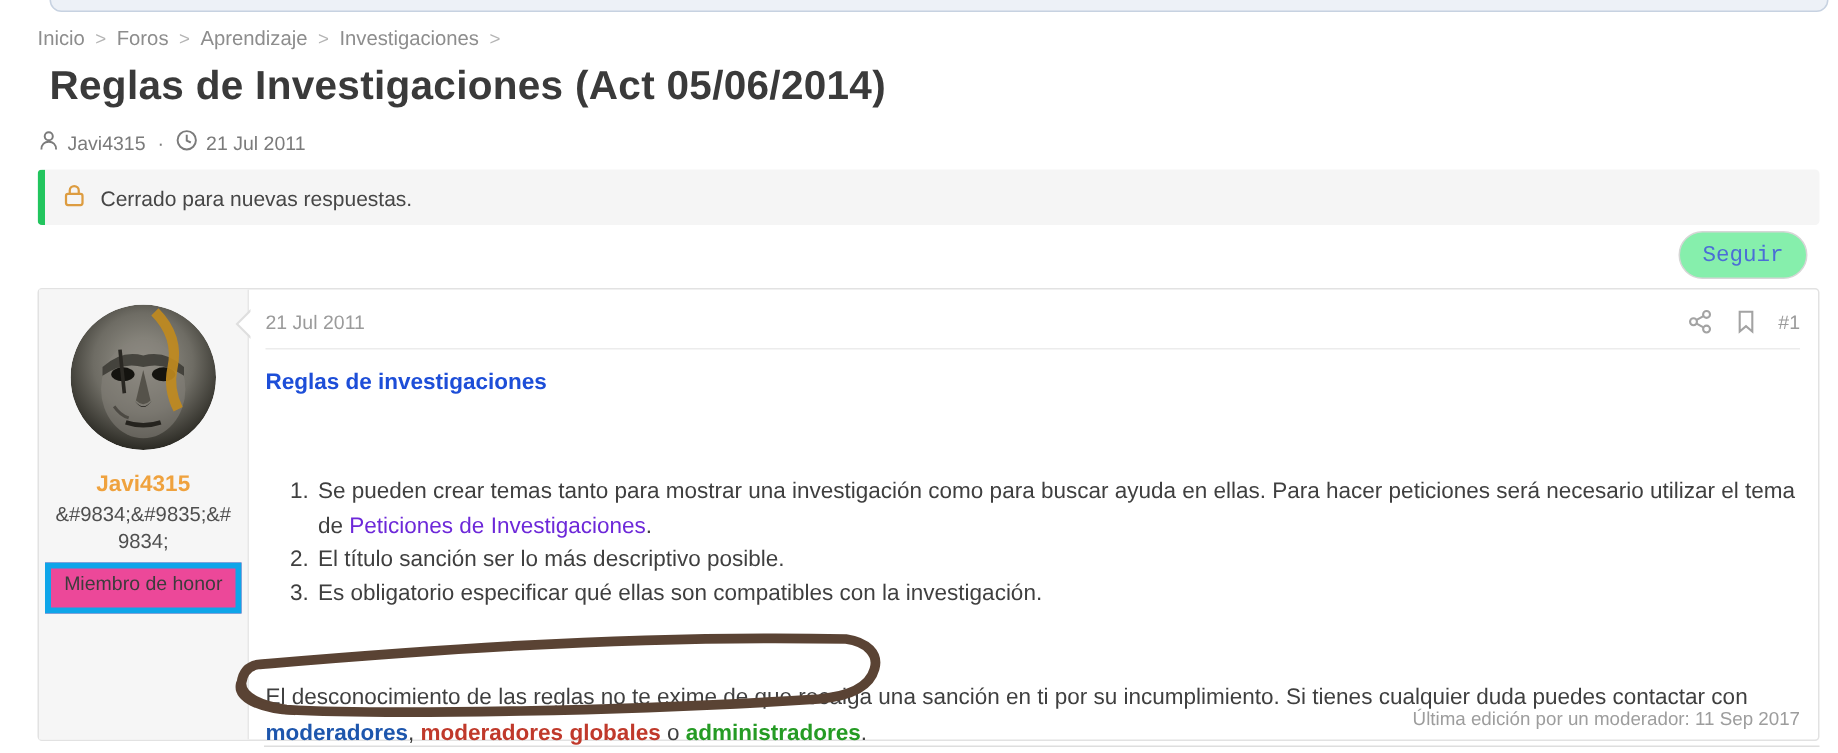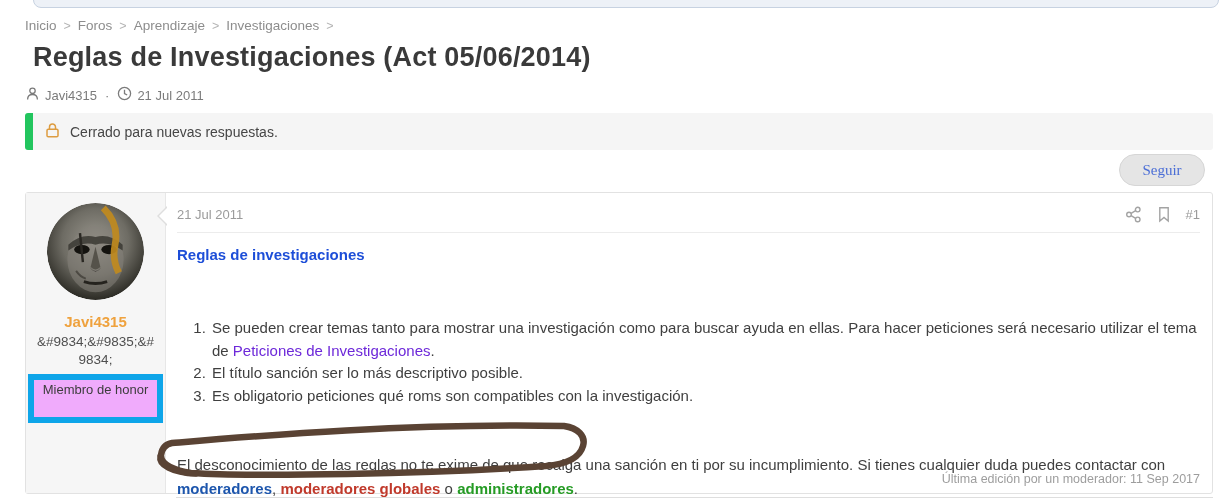--- a/index.html
+++ b/index.html
@@ -18,42 +18,42 @@
 
   
   .page-title { position:absolute; left:33px; top:42px; font-size:27px; font-weight:bold;
     color:#3a3a3a; letter-spacing:0.2px; }
   .thread-meta { position:absolute; left:25px; top:86px; display:flex; align-items:center;
     gap:5px; font-size:13px; color:#7b7b7b; }
   .thread-meta .dot { margin:0 3px; }
 
   
   .notice { position:absolute; left:25px; top:113px; width:1188px; height:37px;
-    background:#f5f5f5; border-left:8px solid #22c55e; border-radius:3px;
+    background:#f5f5f5; border-left:5px solid #22c55e; border-radius:3px;
     display:flex; align-items:center; gap:8px; padding-left:10px;
     font-size:14px; color:#464646; }
 
   
   .follow-row { position:absolute; top:154px; right:20px; }
   .follow-btn { width:86px; height:32px; border:1px solid #d6d6d6; border-radius:16px;
-    background:#e5e5e5; color:#4b6ed6; font-size:15px; cursor:pointer;
-    font-family:Liberation Serif, serif; }
+    background:#86efac; color:#4b6ed6; font-size:15px; cursor:pointer;
+    font-family:Liberation Mono, monospace; }
 
   
   .post { position:absolute; left:25px; top:192px; width:1188px; height:302px;
     background:#fff; border:1px solid #e2e2e2; border-radius:3px; }
   .sidebar { position:absolute; left:0; top:0; bottom:0; width:140px;
     background:#f6f6f6; border-right:1px solid #e7e7e7; text-align:center; }
   .avatar { width:97px; height:97px; border-radius:50%; margin-top:10px; display:inline-block;
     overflow:hidden; cursor:pointer; }
   .user-name { color:#efa23e; font-weight:bold; font-size:15px; margin-top:9px; cursor:pointer; }
   .user-title { font-size:13.5px; color:#4f4f4f; padding:0 9px; overflow-wrap:anywhere;
     line-height:1.3; margin-top:3px; }
-  .user-badge { display:inline-block; margin-top:6px; background:#f0abfc;
-    border:6px solid #0ea5e9; font-size:13px; color:#3c3c3c; padding:2px 9px 20px; }
+  .user-badge { display:inline-block; margin-top:6px; background:#ec4899;
+    border:4px solid #0ea5e9; font-size:13px; color:#3c3c3c; padding:2px 9px 9px; }
 
   .content { position:absolute; left:141px; top:0; right:0; bottom:0; }
   
   .notch { position:absolute; top:13px; left:-10px; width:0; height:0;
     border-style:solid; border-width:10px 10px 10px 0;
     border-color:transparent #dedede transparent transparent; }
   .notch::after { content:''; position:absolute; left:1.6px; top:-10px; width:0; height:0;
     border-style:solid; border-width:10px 10px 10px 0;
     border-color:transparent #ffffff transparent transparent; }
 
@@ -180,21 +180,21 @@
         </span>
       </div>
 
       <div class="post-body">
         <p class="post-title">Reglas de investigaciones</p>
         <ol class="rules-list">
           <li><span>Se pueden crear temas tanto para mostrar una investigación como para buscar ayuda en ellas. Para hacer peticiones será necesario utilizar el tema</span><br>
             <span>de </span><a class="body-link">Peticiones de Investigaciones</a><span>.</span>
           </li>
           <li>El título sanción ser lo más descriptivo posible.</li>
-          <li>Es obligatorio peticiones qué roms son compatibles con la investigación.</li>
+          <li>Es obligatorio especificar qué ellas son compatibles con la investigación.</li>
         </ol>
         <p class="closing">
           <span>El desconocimiento de las reglas no te exime de que recaiga una sanción en ti por su incumplimiento. Si tienes cualquier duda puedes contactar con</span><br>
           <a class="mod-link">moderadores</a><span>, </span><a class="gmod-link">moderadores globales</a><span> o </span><a class="admin-link">administradores</a><span>.</span>
         </p>
       </div>
 
       <div class="edit-note">Última edición por un moderador: 11 Sep 2017</div>
     </div>
 

